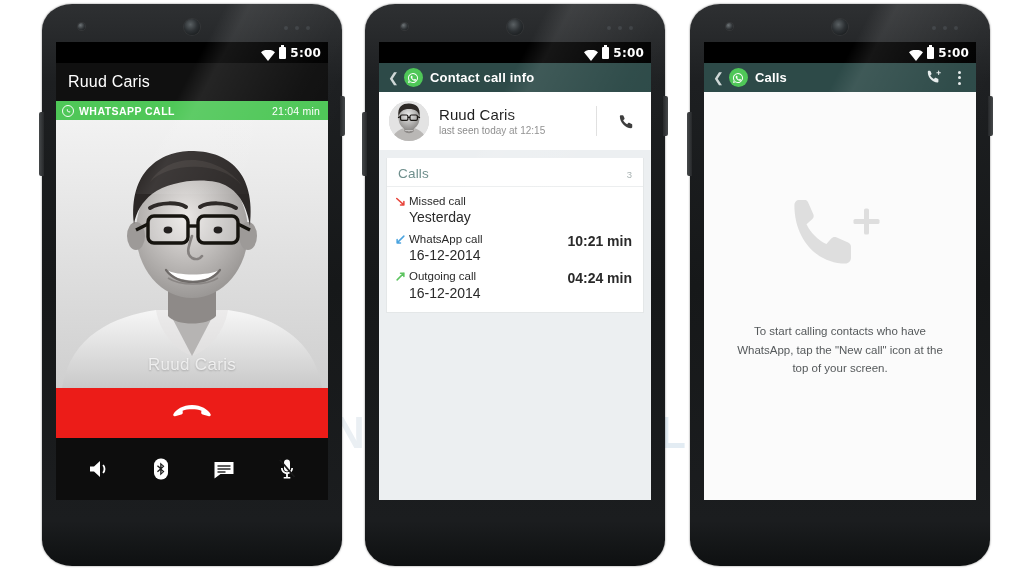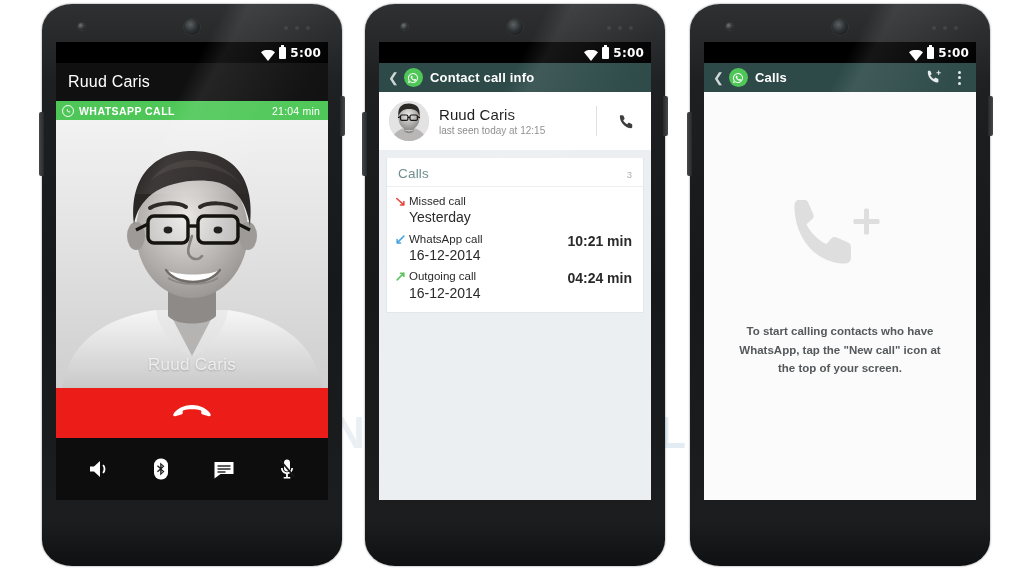--- a/index.html
+++ b/index.html
@@ -198,21 +198,21 @@
   .call-arrow{ width:13px; flex:0 0 auto; padding-top:3px; }
   .call-arrow svg{ width:9px; height:9px; display:block; }
   .call-main{ flex:1; min-width:0; }
   .call-t{ font-size:11.5px; color:#2a2a2a; line-height:1.25; }
   .call-d{ font-size:14px; color:#2a2a2a; line-height:1.3; }
   .call-dur{ font-size:14px; color:#2a2a2a; font-weight:bold; padding-top:1px; white-space:nowrap; }
 
   
   .p3-body{
     background:#fbfbfb; height:408px; position:relative;
-    display:flex; flex-direction:column; align-items:center;font-weight:bold;
+    display:flex; flex-direction:column; align-items:center;
   }
   .p3-icon{ margin-top:108px; width:92px; height:70px; position:relative; }
   .p3-msg{
     margin-top:52px; width:220px; text-align:center;
     font-size:11.5px; line-height:1.62; color:#55595b;
   }
 </style>
 </head>
 <body>
 

